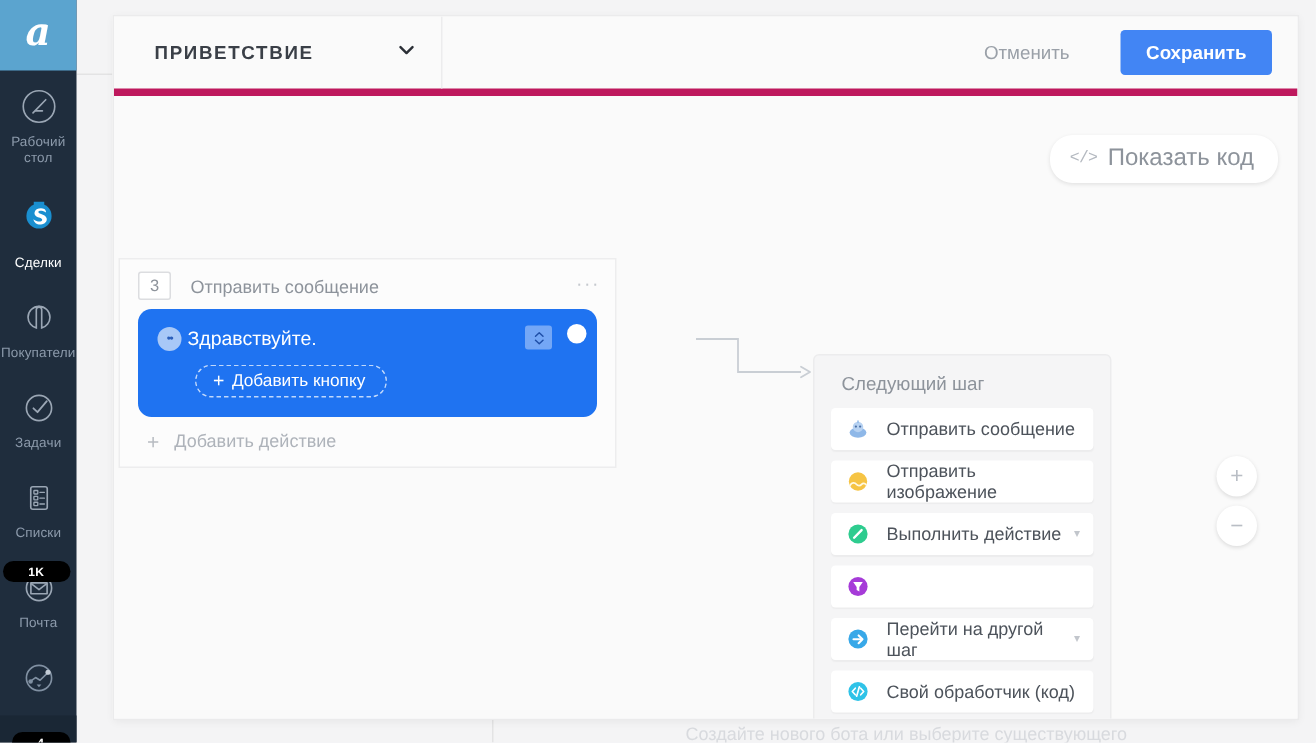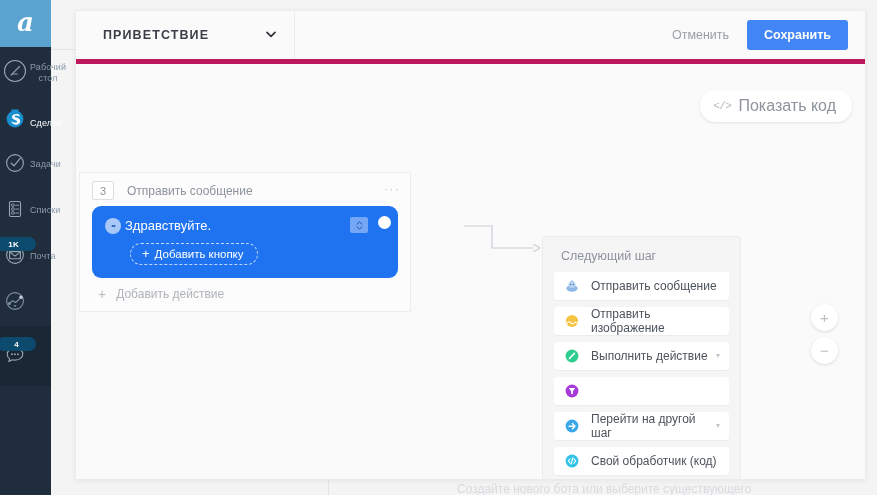--- a/index.html
+++ b/index.html
@@ -23,38 +23,38 @@
     background: #5ba4cf;
     display: flex; align-items: center; justify-content: center;
   }
   #logo .glyph {
     color: #fff; font-family: "DejaVu Serif", serif;
     font-size: 26px; font-style: italic; font-weight: 700;
     line-height: 1; position: relative; top: -2px;
   }
   .nav-item {
     width: 51px; padding: 9px 0 7px;
-    display: flex; flex-direction: row;
+    display: flex; flex-direction: column;
     align-items: center; cursor: pointer;
     position: relative;
   }
   .nav-item .ic { position: relative; width: 30px; height: 30px; }
   .nav-item .ic svg { display: block; }
   .nav-label {
     margin-top: 3px;
     font-size: 9px; line-height: 11px;
     color: #8c9aab; text-align: center;
     letter-spacing: .1px;
   }
   .nav-item.active .nav-label { color: #fff; font-weight: normal; margin-top: 13px; }
   .nav-item.dim { background: #1a2735; }
   .badge {
     position: absolute; top: -3px; right: -6px;
     min-width: 17px; height: 14px; padding: 0 17px;
-    border-radius: 8px; background: #0c4a6e;
+    border-radius: 8px; background: #000000;
     color: #fff; font-size: 8px; font-weight: bold;
     display: flex; align-items: center; justify-content: center;
     letter-spacing: .2px;
   }
 
   
   #backdrop-left {
     position: absolute; left: 51px; top: 0;
     width: 826px; height: 495px;
     background: #f4f4f5;
@@ -96,21 +96,21 @@
     padding: 0 18px 0 27px; cursor: pointer;
   }
   #page-title {
     flex: 1;
     font-size: 12.5px; font-weight: bold;
     letter-spacing: 1.1px; color: #3a3f47;
   }
   #title-chevron { color: #2b2f36; font-size: 10px; line-height: 1; }
   #header-spacer { flex: 1; }
   #header-actions {
-    display: flex; align-items: center; gap: 14px;
+    display: flex; align-items: center; gap: 30px;
     padding-right: 17px;
   }
   #cancel-btn {
     font-size: 12.5px; color: #9aa0a8; cursor: pointer;
     padding: 6px 4px;
   }
   #save-btn {
     background: #4285f4; color: #ffffff;
     font-size: 12.5px; font-weight: bold;
     padding: 8px 17px; border-radius: 3px;
@@ -296,20 +296,29 @@
     <span class="ic">
       <svg width="30" height="30" viewBox="0 0 30 30" fill="none">
         <path d="M11.5 7.5h7v2.2h-7z" fill="#1a8fd0"></path>
         <circle cx="15" cy="17" r="8.4" fill="#1a8fd0"></circle>
         <path d="M18.6 12.3c-2.6-.9-5.6-.2-6.4 1.8-.8 2 .9 3.3 2.8 3.9 1.6.5 2.4 1 2.1 1.8-.3.9-2.1 1.1-3.8.5-.8-.3-1.5-.7-2-1.2.4 2.3 2.5 3.9 5 3.6 2.7-.3 4.3-2.2 3.8-4.2-.4-1.7-2.1-2.4-3.7-2.9-1.3-.4-2-.8-1.8-1.4.2-.7 1.6-.9 3-.5.9.2 1.6.6 2.1 1 0-.9-.4-1.9-1.1-2.4z" fill="#fff"></path>
       </svg>
     </span>
     <span class="nav-label">Сделки</span>
   </div>
 
+  <div class="nav-item">
+    <span class="ic">
+      <svg width="30" height="30" viewBox="0 0 30 30" fill="none">
+        <path d="M15 7.2c-4 0-7.3 3.3-7.3 7.3 0 3.4 2.3 6.3 5.5 7.1V9.5c0-1 .8-1.8 1.8-1.8" stroke="#9aa6b4" stroke-width="1.1" stroke-linecap="round"></path>
+        <path d="M15 7.2c4 0 7.3 3.3 7.3 7.3 0 3.4-2.3 6.3-5.5 7.1V9.5c0-1-.8-1.8-1.8-1.8" stroke="#9aa6b4" stroke-width="1.1" stroke-linecap="round"></path>
+      </svg>
+    </span>
+    <span class="nav-label">Покупатели</span>
+  </div>
 
   <div class="nav-item">
     <span class="ic">
       <svg width="30" height="30" viewBox="0 0 30 30" fill="none">
         <circle cx="15" cy="15" r="8.4" stroke="#9aa6b4" stroke-width="1.1"></circle>
         <path d="M11.3 15.2l2.7 2.6 6.2-7.4" stroke="#9aa6b4" stroke-width="1.2" stroke-linecap="round" stroke-linejoin="round"></path>
       </svg>
     </span>
     <span class="nav-label">Задачи</span>
   </div>

